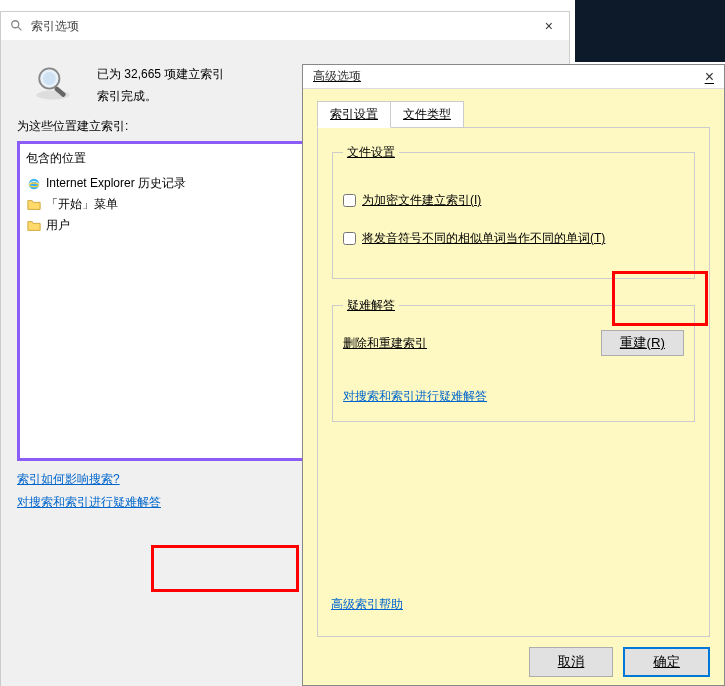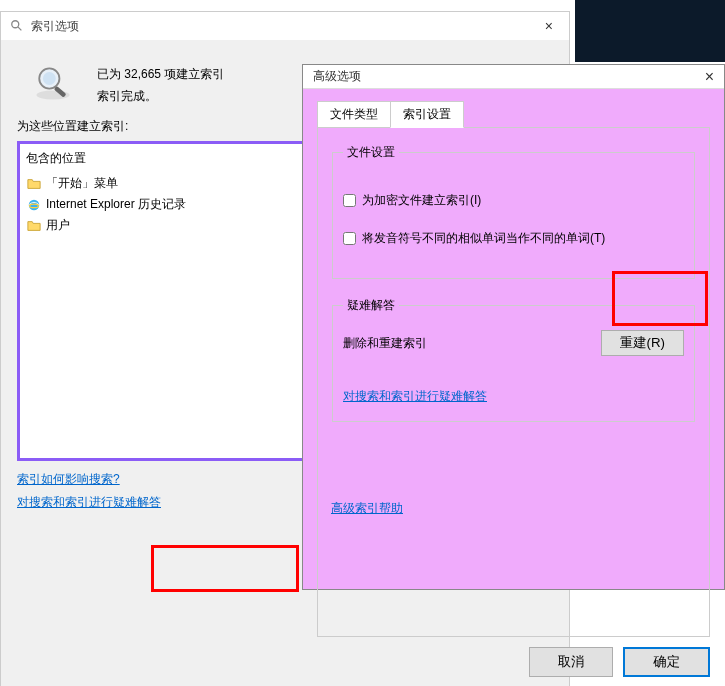--- a/index.html
+++ b/index.html
@@ -113,23 +113,24 @@
       display: block;
       margin: 6px 0;
     }
     
     
     .front-window {
       position: absolute;
       left: 302px;
       top: 64px;
       width: 423px;
-      height: 526px;
-      background: #f0abfc;
+      height: 622px;
+      background: #fef9c3;
       border: 1px solid #888;
+      text-decoration: underline;
     }
     .front-titlebar {
       height: 24px;
       display: flex;
       align-items: center;
       padding: 0 10px;
       background: #fff;
       border-bottom: 1px solid #ddd;
     }
     .front-titlebar .title { color: #333; }
@@ -254,34 +255,34 @@
     </div>
     <div class="label-row">为这些位置建立索引:</div>
     <div class="locations-box">
       <div style="display:flex; justify-content:space-between;">
         <div class="loc-header">包含的位置</div>
         <div class="loc-header">排</div>
       </div>
       <div class="loc-item">
         <span class="folder-icon">
           <svg viewBox="0 0 16 16" width="14" height="14">
-              <path d="M1 3h5l1 2h8v8H1z" fill="#ffd96a" stroke="#c8a030"></path>
-            </svg>
-        </span>
-        <span>「开始」菜单</span>
-      </div>
-      <div class="loc-item">
-        <span class="folder-icon">
-          <svg viewBox="0 0 16 16" width="14" height="14">
               <circle cx="8" cy="8" r="6" fill="#3cb3ee"></circle>
               <path d="M2 8c4-4 8-4 12 0" fill="none" stroke="#fff"></path>
               <ellipse cx="8" cy="9" rx="5" ry="2" fill="none" stroke="#ffd040" stroke-width="1.3"></ellipse>
             </svg>
         </span>
         <span>Internet Explorer 历史记录</span>
+      </div>
+      <div class="loc-item">
+        <span class="folder-icon">
+          <svg viewBox="0 0 16 16" width="14" height="14">
+              <path d="M1 3h5l1 2h8v8H1z" fill="#ffd96a" stroke="#c8a030"></path>
+            </svg>
+        </span>
+        <span>「开始」菜单</span>
       </div>
       <div class="loc-item">
         <span class="folder-icon">
           <svg viewBox="0 0 16 16" width="14" height="14">
               <path d="M1 3h5l1 2h8v8H1z" fill="#ffd96a" stroke="#c8a030"></path>
             </svg>
         </span>
         <span>用户</span>
       </div>
     </div>
@@ -293,22 +294,22 @@
 </div>
 
 <div class="red-box" style="left:151px; top:545px; width:148px; height:47px;"></div>
 
 <div class="front-window">
   <div class="front-titlebar">
     <span class="title">高级选项</span>
     <span class="close-x">×</span>
   </div>
   <div class="tabs">
+    <div class="tab active">索引设置</div>
     <div class="tab">文件类型</div>
-    <div class="tab active">索引设置</div>
   </div>
   <div class="tab-panel">
     <fieldset>
       <legend>文件设置</legend>
       <label class="checkbox-row">
         <input type="checkbox" style="">
         <span>为加密文件建立索引(I)</span>
       </label>
       <label class="checkbox-row">
         <input type="checkbox" style="">

